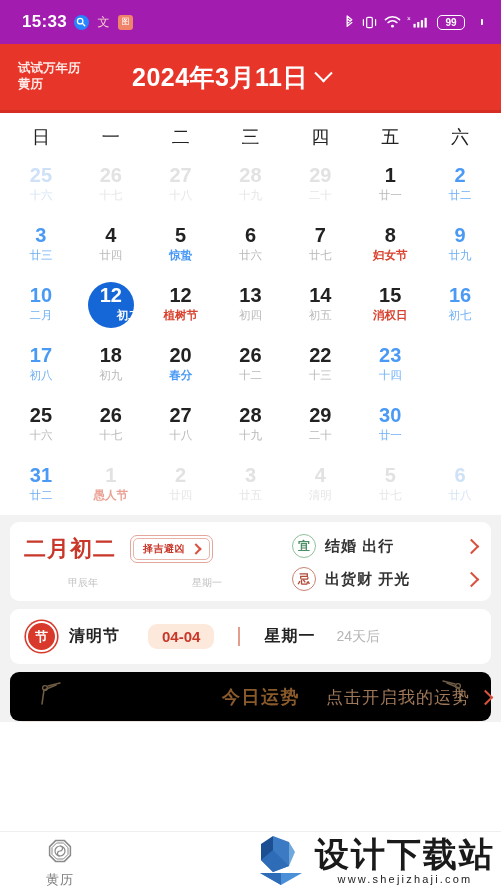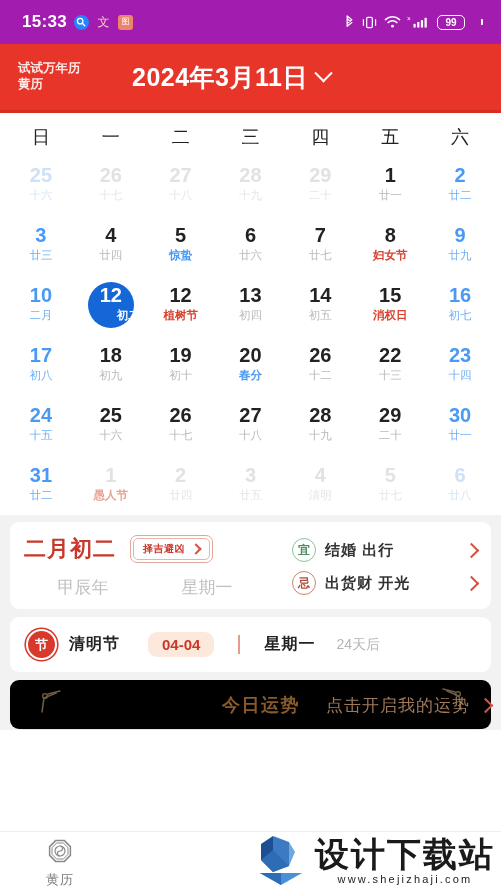--- a/index.html
+++ b/index.html
@@ -108,21 +108,21 @@
     border:1.2px solid #E8B3A9;border-radius:5px;
     padding:3px 9px;display:flex;align-items:center;gap:7px;
   }
   .pick-label{font-size:10px;font-weight:700;color:#C8372A;letter-spacing:.5px;}
   .chev-r{
     width:8px;height:8px;border-right:2px solid #D8523F;border-top:2px solid #D8523F;
     transform:rotate(45deg);
   }
   .chev-r.big{width:11px;height:11px;border-width:2.6px;}
   .lunar-sub{display:flex;margin-top:12px;}
-  .lunar-sub span{font-size:17px;color:#c0c0c0;}
+  .lunar-sub span{font-size:10px;color:#c0c0c0;}
   .lunar-sub span:first-child{width:118px;text-align:center;}
   .lunar-sub span:last-child{width:130px;text-align:center;}
 
   .lunar-right{flex:1;display:flex;flex-direction:column;gap:9px;justify-content:center;}
   .yj-row{display:flex;align-items:center;gap:9px;}
   .yj-badge{
     width:24px;height:24px;border-radius:50%;flex:none;
     display:flex;align-items:center;justify-content:center;
     font-size:12px;font-weight:700;
   }
@@ -349,45 +349,37 @@
       <div class="week">
         <div class="cell wk">
           <span class="num">17</span>
           <span class="lun">初八</span>
         </div>
         <div class="cell">
           <span class="num">18</span>
           <span class="lun">初九</span>
         </div>
         <div class="cell">
-          <span class="num">19</span>
-          <span class="lun">初十</span>
-        </div>
-        <div class="cell">
           <span class="num">20</span>
           <span class="lun term">春分</span>
         </div>
         <div class="cell">
           <span class="num">26</span>
           <span class="lun">十二</span>
         </div>
         <div class="cell">
           <span class="num">22</span>
           <span class="lun">十三</span>
         </div>
         <div class="cell wk">
           <span class="num">23</span>
           <span class="lun">十四</span>
         </div>
       </div>
       <div class="week">
-        <div class="cell wk">
-          <span class="num">24</span>
-          <span class="lun">十五</span>
-        </div>
         <div class="cell">
           <span class="num">25</span>
           <span class="lun">十六</span>
         </div>
         <div class="cell">
           <span class="num">26</span>
           <span class="lun">十七</span>
         </div>
         <div class="cell">
           <span class="num">27</span>

